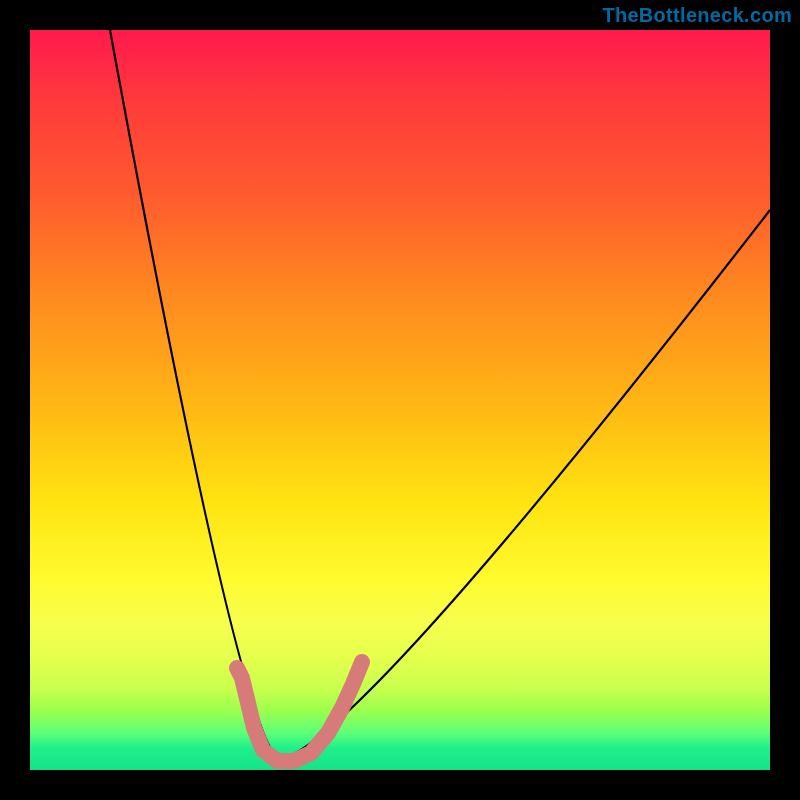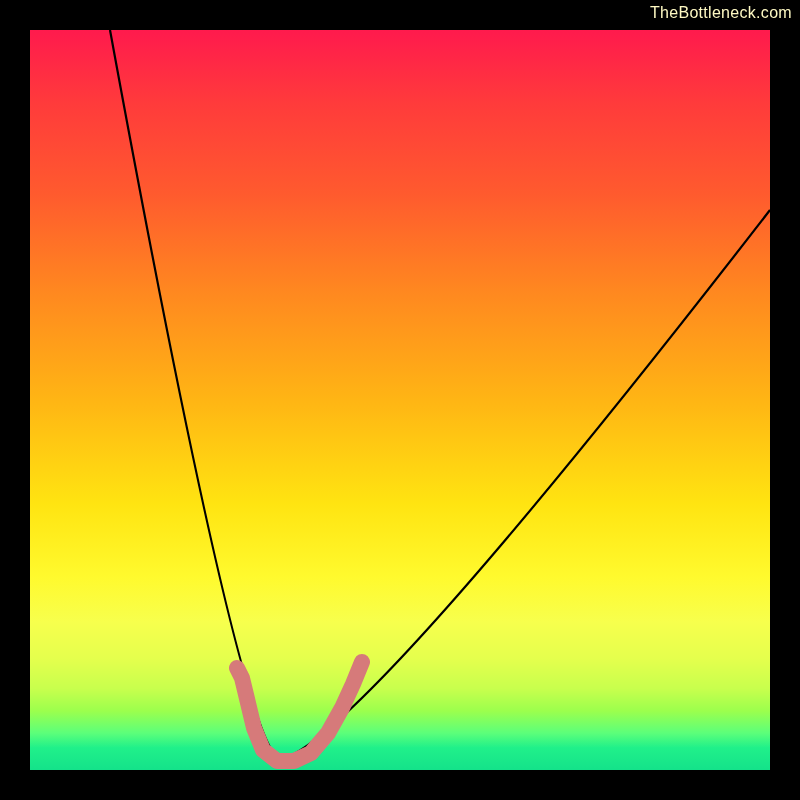--- a/index.html
+++ b/index.html
@@ -46,23 +46,23 @@
     left: 0;
     top: 0;
     width: 740px;
     height: 740px;
     overflow: visible;
   }
   .watermark {
     position: absolute;
     top: 4px;
     right: 8px;
-    color: #fef9c3;
-    font-size: 16px;
-    font-weight: 400;
+    color: #0369a1;
+    font-size: 20px;
+    font-weight: 700;
     letter-spacing: 0.3px;
     user-select: none;
   }
 </style>
 </head>
 <body>
 
 <div class="stage">
 
   <div class="watermark">TheBottleneck.com</div>

